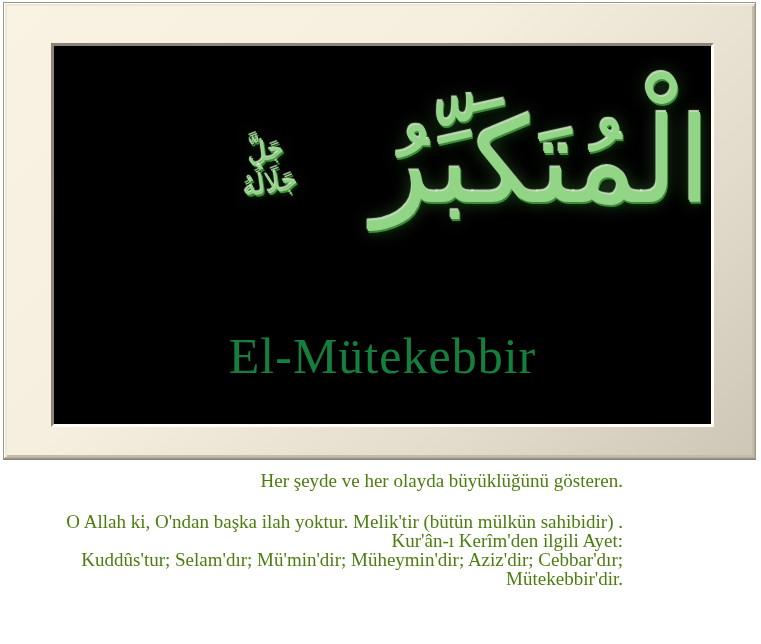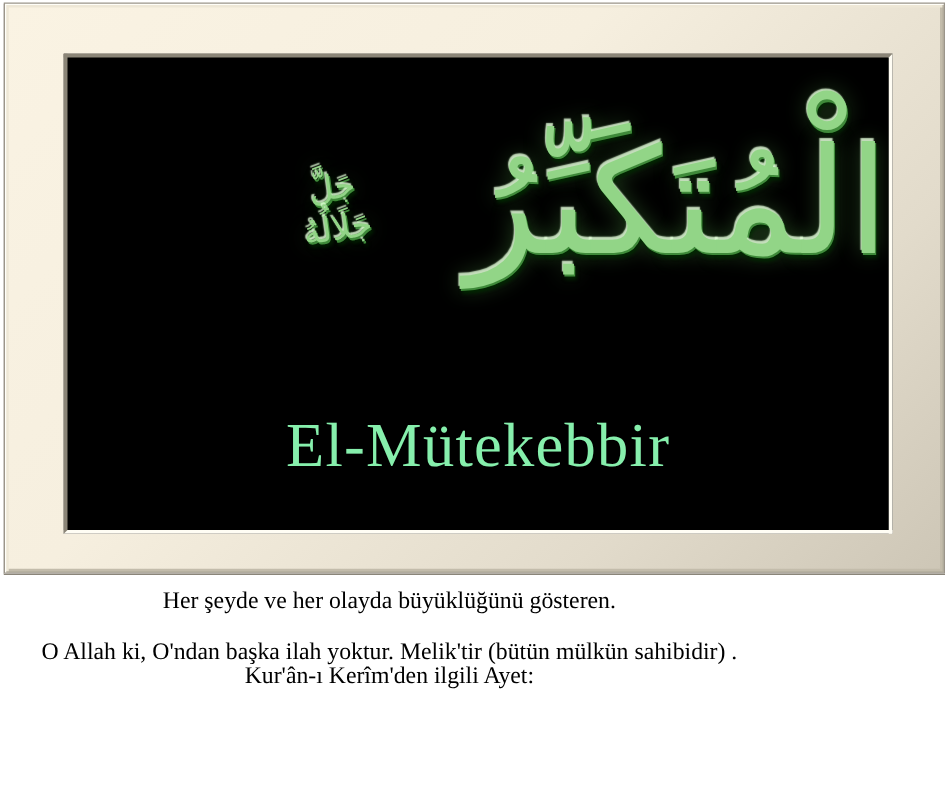--- a/index.html
+++ b/index.html
@@ -46,27 +46,27 @@
   }
   .jalla{
     position:absolute;left:168px;top:88px;width:92px;
     font-size:27px;line-height:33px;text-align:center;
     direction:rtl;transform:rotate(-8deg);
   }
   .latin-name{
     position:absolute;left:0;right:0;top:282px;
     text-align:center;
     font-size:50px;line-height:56px;
-    color:#86efac;letter-spacing:1px;
+    color:#15803d;letter-spacing:1px;
   }
 
   
   .caption{
     position:absolute;left:0;top:471px;width:623px;
-    text-align:center;color:#000000;
+    text-align:right;color:#4d7c0f;
     font-size:19px;line-height:19px;
   }
   .caption p{margin:0;}
   .caption .gap{height:22px;}
 </style>
 </head>
 <body>
 
 <div class="frame">
   <div class="window">
@@ -76,13 +76,14 @@
       <div class="latin-name">El-Mütekebbir</div>
     </div>
   </div>
 </div>
 
 <div class="caption">
   <p>Her şeyde ve her olayda büyüklüğünü gösteren.</p>
   <div class="gap"></div>
   <p>O Allah ki, O'ndan başka ilah yoktur. Melik'tir (bütün mülkün sahibidir) .</p>
   <p>Kur'ân-ı Kerîm'den ilgili Ayet:</p>
+  <p>Kuddûs'tur; Selam'dır; Mü'min'dir; Müheymin'dir; Aziz'dir; Cebbar'dır; Mütekebbir'dir.</p>
 </div>
 
 </body></html>

